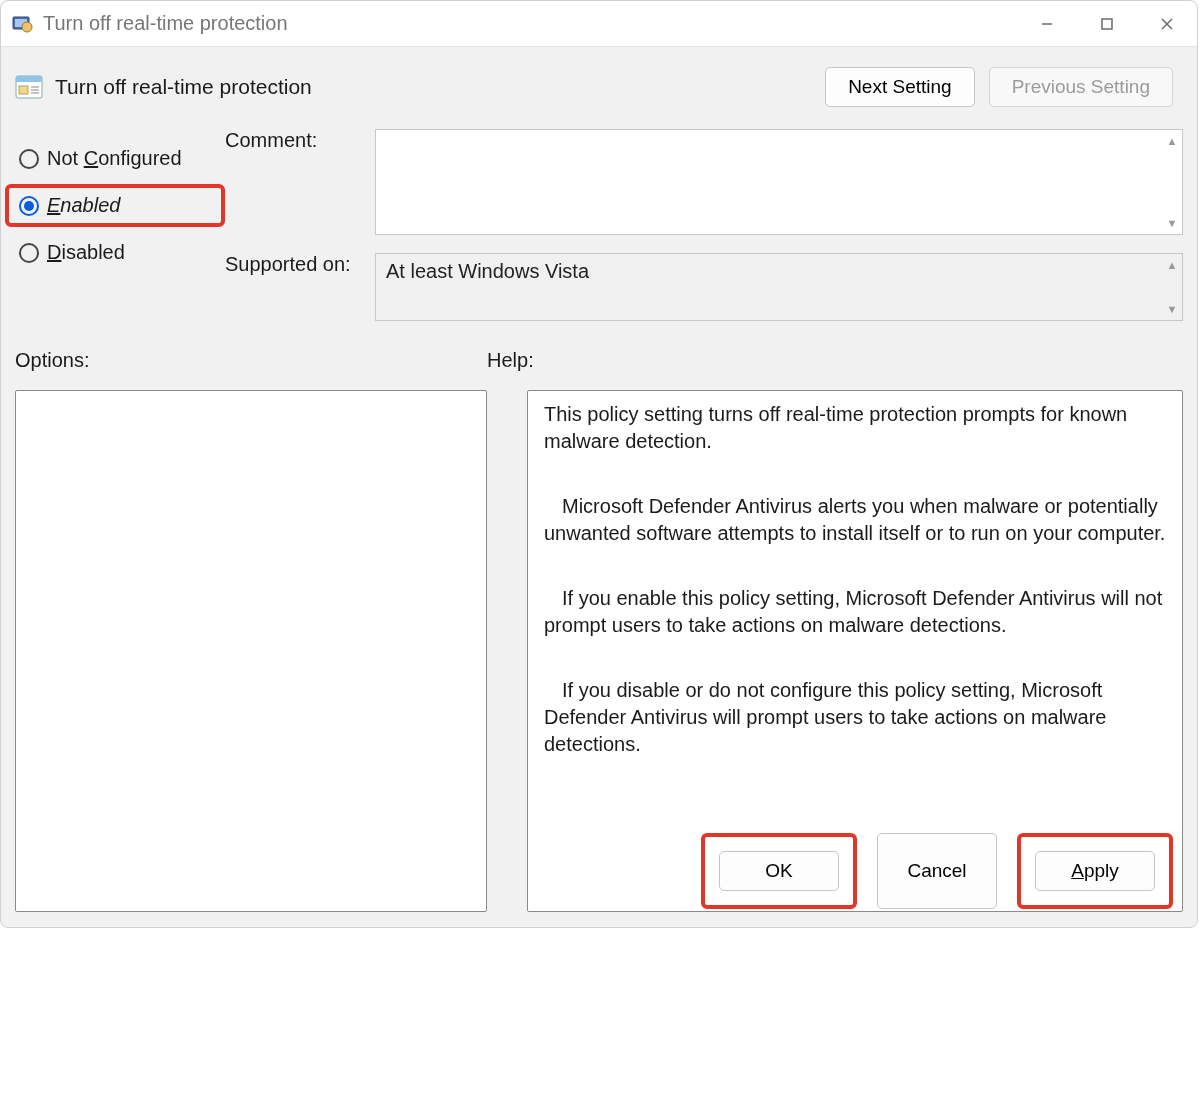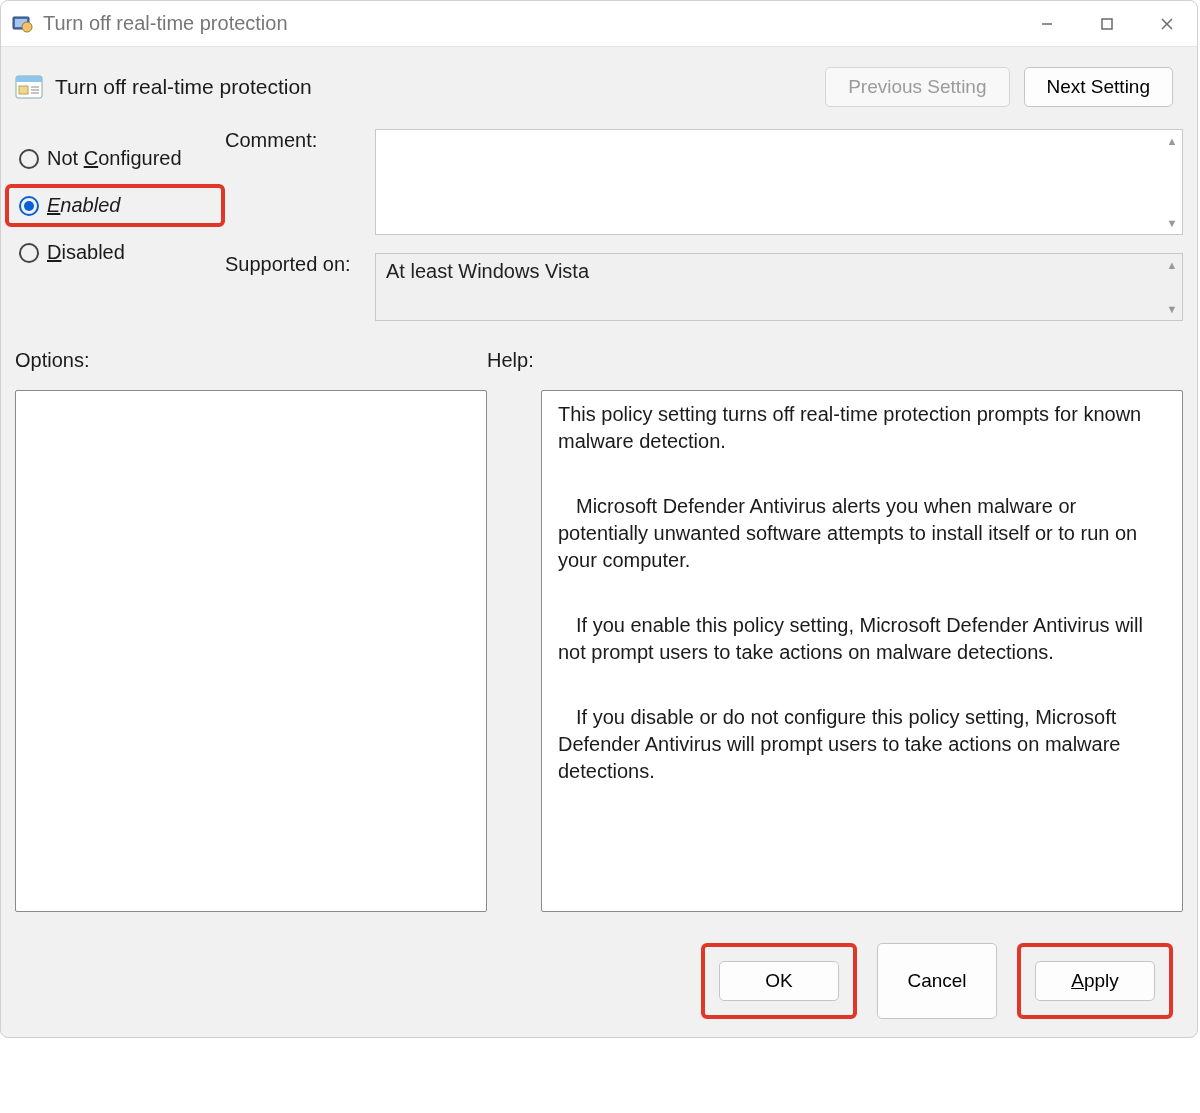--- a/index.html
+++ b/index.html
@@ -6,21 +6,21 @@
   html, body { margin:0; padding:0; }
   body {
     width:1200px; height:1113px;
     font-family: "Segoe UI", Tahoma, sans-serif;
     font-size:19px;
     color:#1b1b1b;
     background:#fff;
     overflow:hidden;
   }
   .window {
-    width:1198px; height:1038px;
+    width:1198px; height:928px;
     border:1px solid #d0d0d0;
     border-radius:8px;
     background:#f1f1f1;
     position:relative;
   }
   
   .titlebar {
     height:46px;
     display:flex; align-items:center;
     padding:0 0 0 10px;
@@ -141,21 +141,21 @@
   
   .section-labels {
     display:flex; padding:10px 14px 0 14px;
   }
   .section-labels .lab {
     font-size:20px;
   }
 
   
   .panes {
-    display:flex; gap:54px;
+    display:flex; gap:40px;
     padding:18px 14px 0 14px;
     height:540px;
   }
   .options-pane {
     width:472px;
     background:#fff; border:1px solid #8a8a8a; border-radius:2px;
   }
   .help-pane {
     flex:1;
     background:#fff; border:1px solid #8a8a8a; border-radius:2px;
@@ -217,22 +217,22 @@
         <rect x="1" y="3" width="26" height="22" rx="2" fill="#fff" stroke="#8aa"></rect>
         <rect x="1" y="3" width="26" height="6" fill="#8fc5e8"></rect>
         <rect x="4" y="13" width="9" height="8" fill="#edd892" stroke="#b9a35a"></rect>
         <line x1="16" y1="14" x2="24" y2="14" stroke="#888"></line>
         <line x1="16" y1="17" x2="24" y2="17" stroke="#888"></line>
         <line x1="16" y1="20" x2="24" y2="20" stroke="#888"></line>
       </svg>
     </span>
     <span class="policy-title">Turn off real-time protection</span>
     <div class="header-buttons">
+      <button class="btn"><span class="ul-first">Next Setting</span></button>
       <button class="btn disabled" disabled=""><span class="ul-first">Previous Setting</span></button>
-      <button class="btn"><span class="ul-first">Next Setting</span></button>
     </div>
   </div>
 
   <div class="config-area">
     <div class="radios">
       <div class="radio-row">
         <span class="radio"></span>
         <span>Not <span class="under">C</span>onfigured</span>
       </div>
       <div class="radio-row selected highlight-red">

